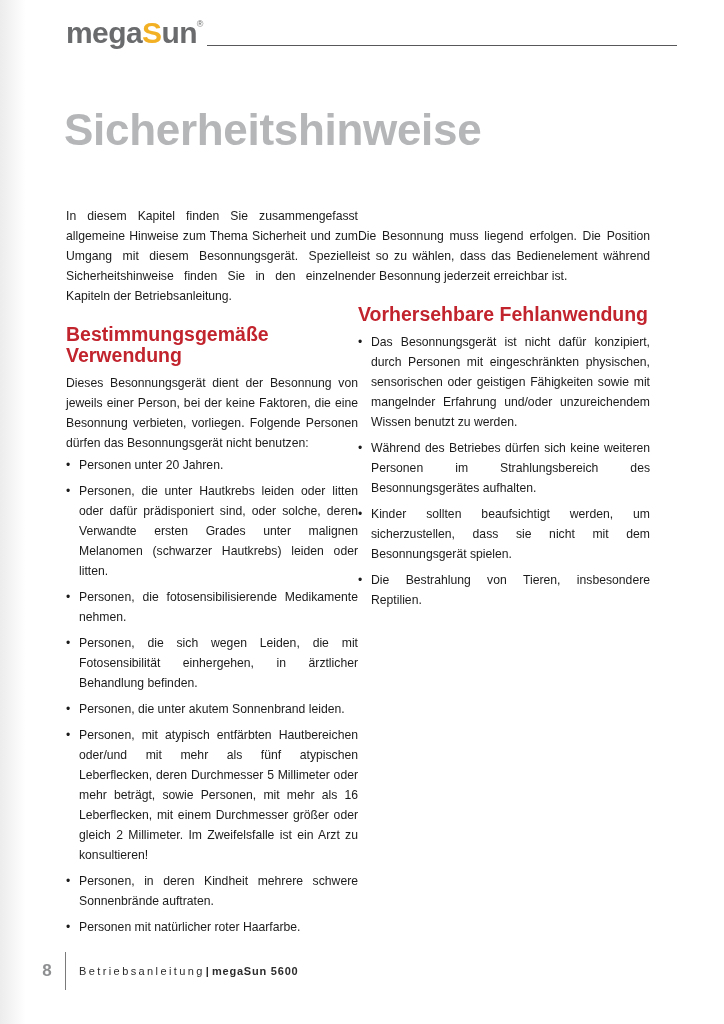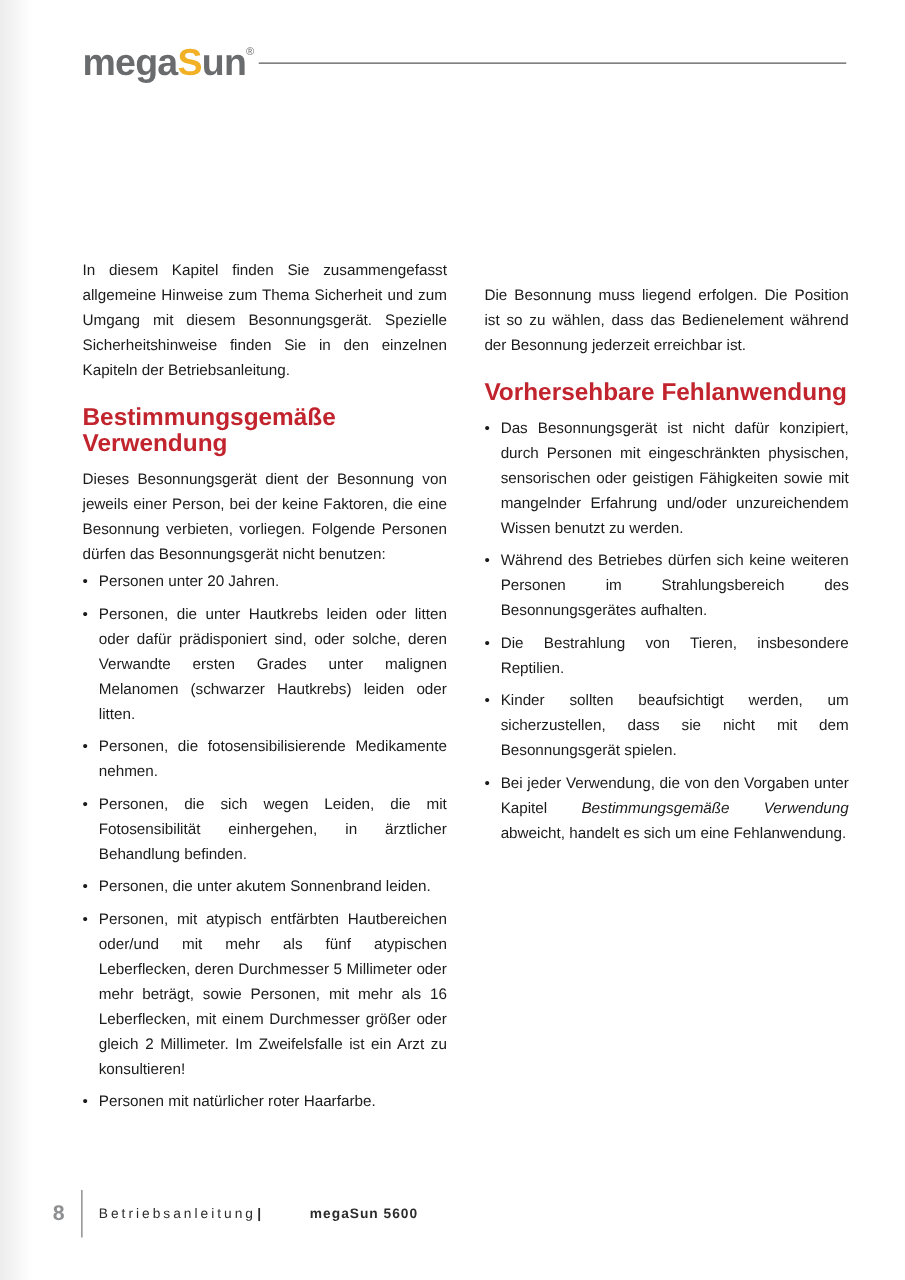--- a/index.html
+++ b/index.html
@@ -16,23 +16,23 @@
     position: absolute;
     left: 0; top: 0; bottom: 0;
     width: 26px;
     background: linear-gradient(to right, #ececec, rgba(255,255,255,0));
     pointer-events: none;
   }
 
   
   .header {
     position: absolute;
-    left: 66px; right: 47px; top: 36px;
+    left: 66px; right: 47px; top: 18px;
     display: flex;
-    align-items: center;
+    align-items: flex-end;
   }
   .logo {
     font-size: 30px;
     font-weight: 600;
     letter-spacing: -0.6px;
     line-height: 1;
     color: #6a6b6d;
     white-space: nowrap;
   }
   .logo .gold { color: #f2b024; }
@@ -61,21 +61,20 @@
     line-height: 1.1;
   }
 
   
   .columns {
     position: absolute;
     left: 66px;
     top: 206px;
     width: 613px;
     display: flex;
-    gap: 30px;
   }
   .col {
     width: 292px;
     font-size: 12.2px;
     line-height: 20px;
     text-align: justify;
     hyphens: auto;
     -webkit-hyphens: auto;
   }
   .col p { margin: 0; }
@@ -131,66 +130,67 @@
     margin-left: 9px;
     margin-right: 13px;
   }
   .footer-text {
     font-size: 11px;
     color: #2b2b2b;
     white-space: nowrap;
   }
   .footer-text .manual-label { letter-spacing: 2.4px; font-weight: 400; }
   .footer-text .sep { font-weight: 700; margin: 0 3px 0 1px; }
-  .footer-text .product { font-weight: 700; letter-spacing: 0.8px; margin-left: 36px; }
+  .footer-text .product { font-weight: 700; letter-spacing: 0.8px; }
 </style>
 </head>
 <body>
 
 <div class="page">
   <div class="edge-shade"></div>
 
   <div class="header">
     <div class="logo"><span>mega</span><span class="gold">S</span><span>un</span><span class="reg">®</span></div>
     <div class="header-rule"></div>
   </div>
 
+  <div class="page-title">Sicherheitshinweise</div>
 
   <div class="columns">
 
     <div class="col">
       <p>In diesem Kapitel finden Sie zusammengefasst allgemeine Hinweise zum Thema Sicherheit und zum Umgang mit diesem Besonnungsgerät. Spezielle Sicherheitshinweise finden Sie in den einzelnen Kapiteln der Betriebsanleitung.</p>
 
       <div class="section-heading">Bestimmungsgemäße Verwendung</div>
 
       <p>Dieses Besonnungsgerät dient der Besonnung von jeweils einer Person, bei der keine Faktoren, die eine Besonnung verbieten, vorliegen. Folgende Personen dürfen das Besonnungsgerät nicht benutzen:</p>
 
       <ul class="bullets">
         <li>Personen unter 20 Jahren.</li>
         <li>Personen, die unter Hautkrebs leiden oder litten oder dafür prädisponiert sind, oder solche, deren Verwandte ersten Grades unter malignen Melanomen (schwarzer Hautkrebs) leiden oder litten.</li>
         <li>Personen, die fotosensibilisierende Medikamente nehmen.</li>
         <li>Personen, die sich wegen Leiden, die mit Fotosensibilität einhergehen, in ärztlicher Behandlung befinden.</li>
         <li>Personen, die unter akutem Sonnenbrand leiden.</li>
         <li>Personen, mit atypisch entfärbten Hautbereichen oder/und mit mehr als fünf atypischen Leberflecken, deren Durchmesser 5 Millimeter oder mehr beträgt, sowie Personen, mit mehr als 16 Leberflecken, mit einem Durchmesser größer oder gleich 2 Millimeter. Im Zweifelsfalle ist ein Arzt zu konsultieren!</li>
+        <li>Personen, in deren Kindheit mehrere schwere Sonnenbrände auftraten.</li>
         <li>Personen mit natürlicher roter Haarfarbe.</li>
       </ul>
     </div>
 
     <div class="col">
 
       <p class="posture-para">Die Besonnung muss liegend erfolgen. Die Position ist so zu wählen, dass das Bedienelement während der Besonnung jederzeit erreichbar ist.</p>
 
       <div class="section-heading">Vorhersehbare Fehlanwendung</div>
 
       <ul class="bullets">
         <li>Das Besonnungsgerät ist nicht dafür konzipiert, durch Personen mit eingeschränkten physischen, sensorischen oder geistigen Fähigkeiten sowie mit mangelnder Erfahrung und/oder unzureichendem Wissen benutzt zu werden.</li>
         <li>Während des Betriebes dürfen sich keine weiteren Personen im Strahlungsbereich des Besonnungsgerätes aufhalten.</li>
+        <li>Kinder sollten beaufsichtigt werden, um sicherzustellen, dass sie nicht mit dem Besonnungsgerät spielen.</li>
         <li>Die Bestrahlung von Tieren, insbesondere Reptilien.</li>
-        <li>Kinder sollten beaufsichtigt werden, um sicherzustellen, dass sie nicht mit dem Besonnungsgerät spielen.</li>
-        <li><span>Bei jeder Verwendung, die von den Vorgaben unter Kapitel </span><span class="italic">Bestimmungsgemäße Verwendung</span><span> abweicht, handelt es sich um eine Fehlanwendung.</span></li>
       </ul>
     </div>
 
   </div>
 
   <div class="footer">
     <div class="page-number">8</div>
     <div class="footer-divider"></div>
     <div class="footer-text"><span class="manual-label">Betriebsanleitung</span><span class="sep">|</span><span class="product">megaSun 5600</span></div>
   </div>

